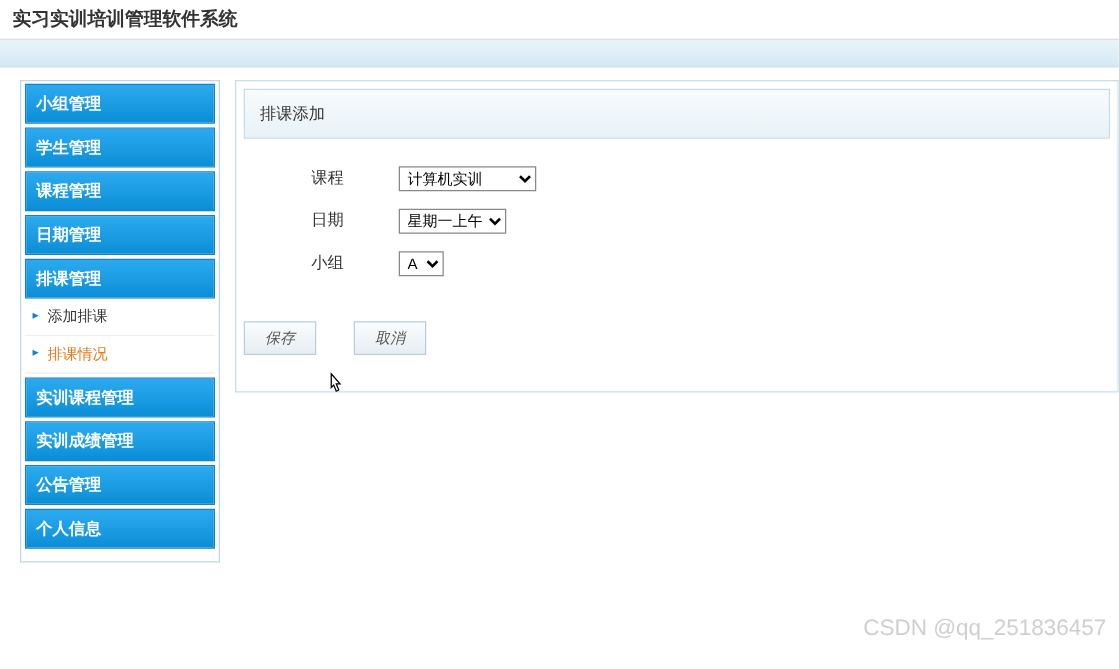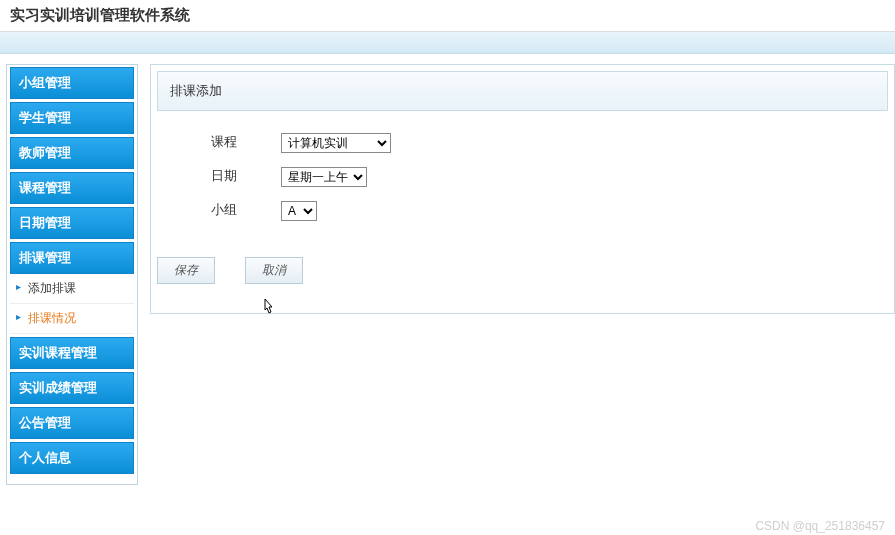--- a/index.html
+++ b/index.html
@@ -25,22 +25,22 @@
     background: linear-gradient(to bottom, #e9f4fa, #d4e9f5);
     border-bottom: 1px solid #c5dce8;
     margin-bottom: 10px;
   }
   .layout {
     display: flex;
     flex-direction: row;
     align-items: flex-start;
   }
   .sidebar {
-    width: 132px;
-    margin-left: 6px;
+    width: 160px;
+    margin-left: 16px;
     border: 1px solid #bfd6e4;
     background: #fff;
     padding: 2px 3px 10px 3px;
   }
   .side-item {
     background: linear-gradient(to bottom, #2caaf0, #0b8ed6);
     color: #fff;
     font-weight: bold;
     font-size: 13px;
     padding: 6px 8px;
@@ -122,38 +122,37 @@
   .cursor-icon {
     position: absolute;
     left: 260px;
     top: 298px;
     font-size: 16px;
     pointer-events: none;
   }
   .watermark {
     position: absolute;
     right: 10px;
-    bottom: 2px;
+    bottom: 22px;
     color: #cfcfcf;
-    font-size: 12px;
+    font-size: 18px;
     font-family: Arial, sans-serif;
   }
 </style>
 </head>
 <body>
 
 <div class="header">实习实训培训管理软件系统</div>
 <div class="header-band"></div>
 
 <div class="layout">
 
   <div class="sidebar">
     <div class="side-item">小组管理</div>
     <div class="side-item">学生管理</div>
-    <div class="side-item">教师管理</div>
     <div class="side-item">课程管理</div>
     <div class="side-item">日期管理</div>
     <div class="side-item">排课管理</div>
 
     <div class="sub-item">添加排课</div>
     <div class="sub-item active">排课情况</div>
 
     <div class="side-item">实训课程管理</div>
     <div class="side-item">实训成绩管理</div>
     <div class="side-item">公告管理</div>

